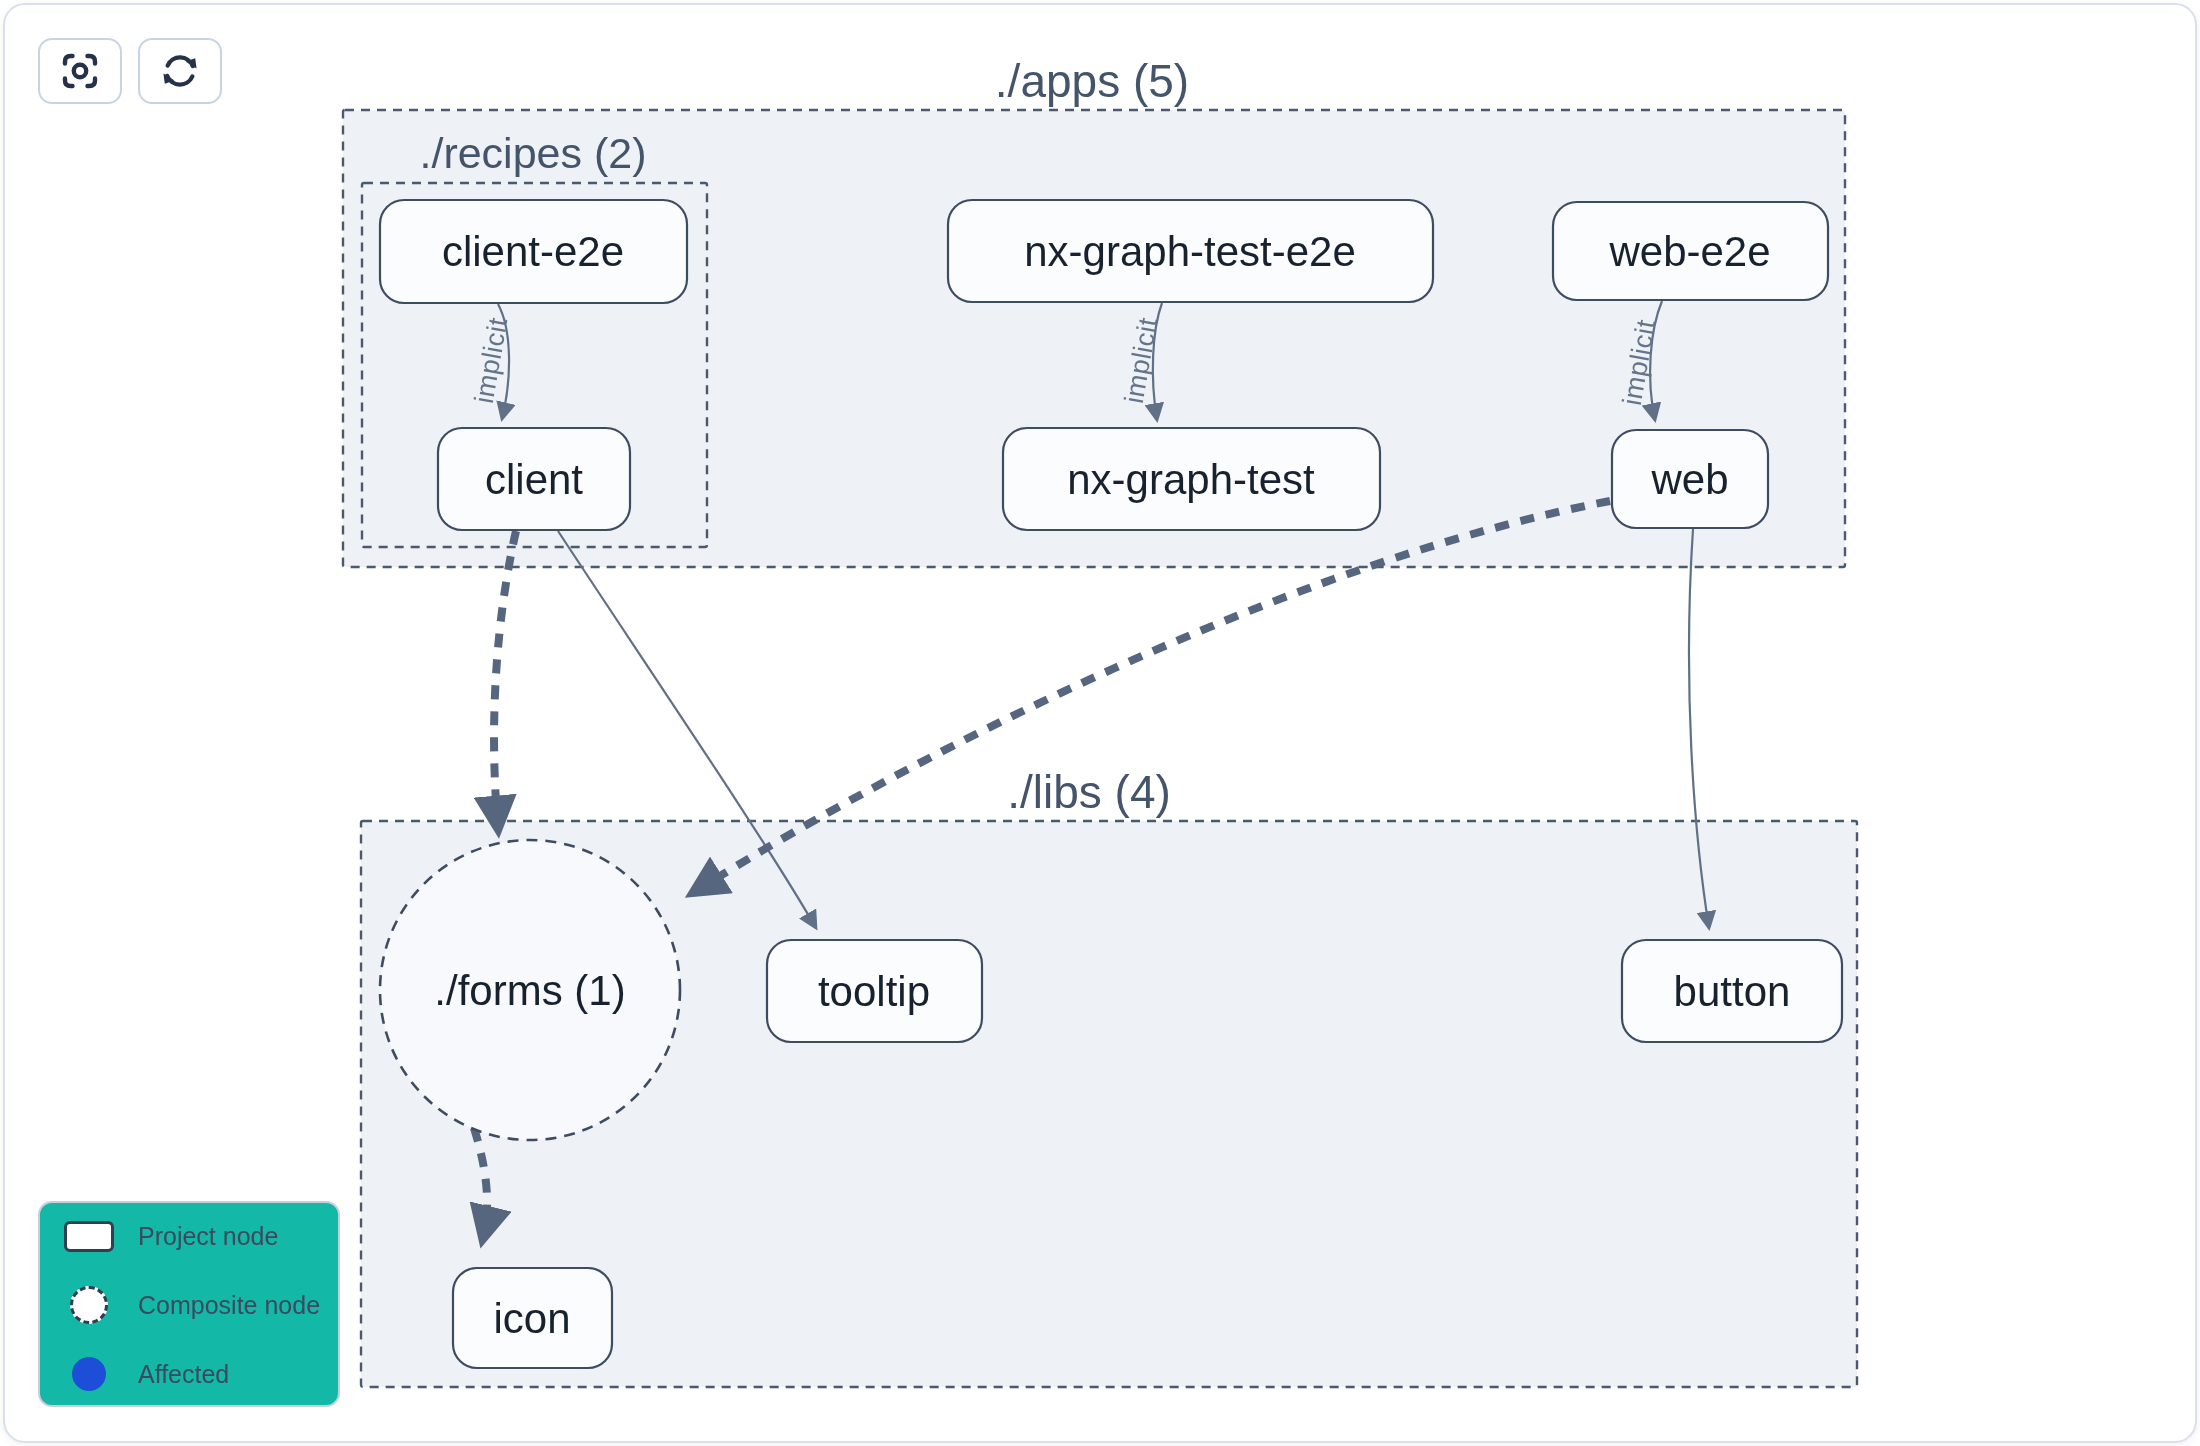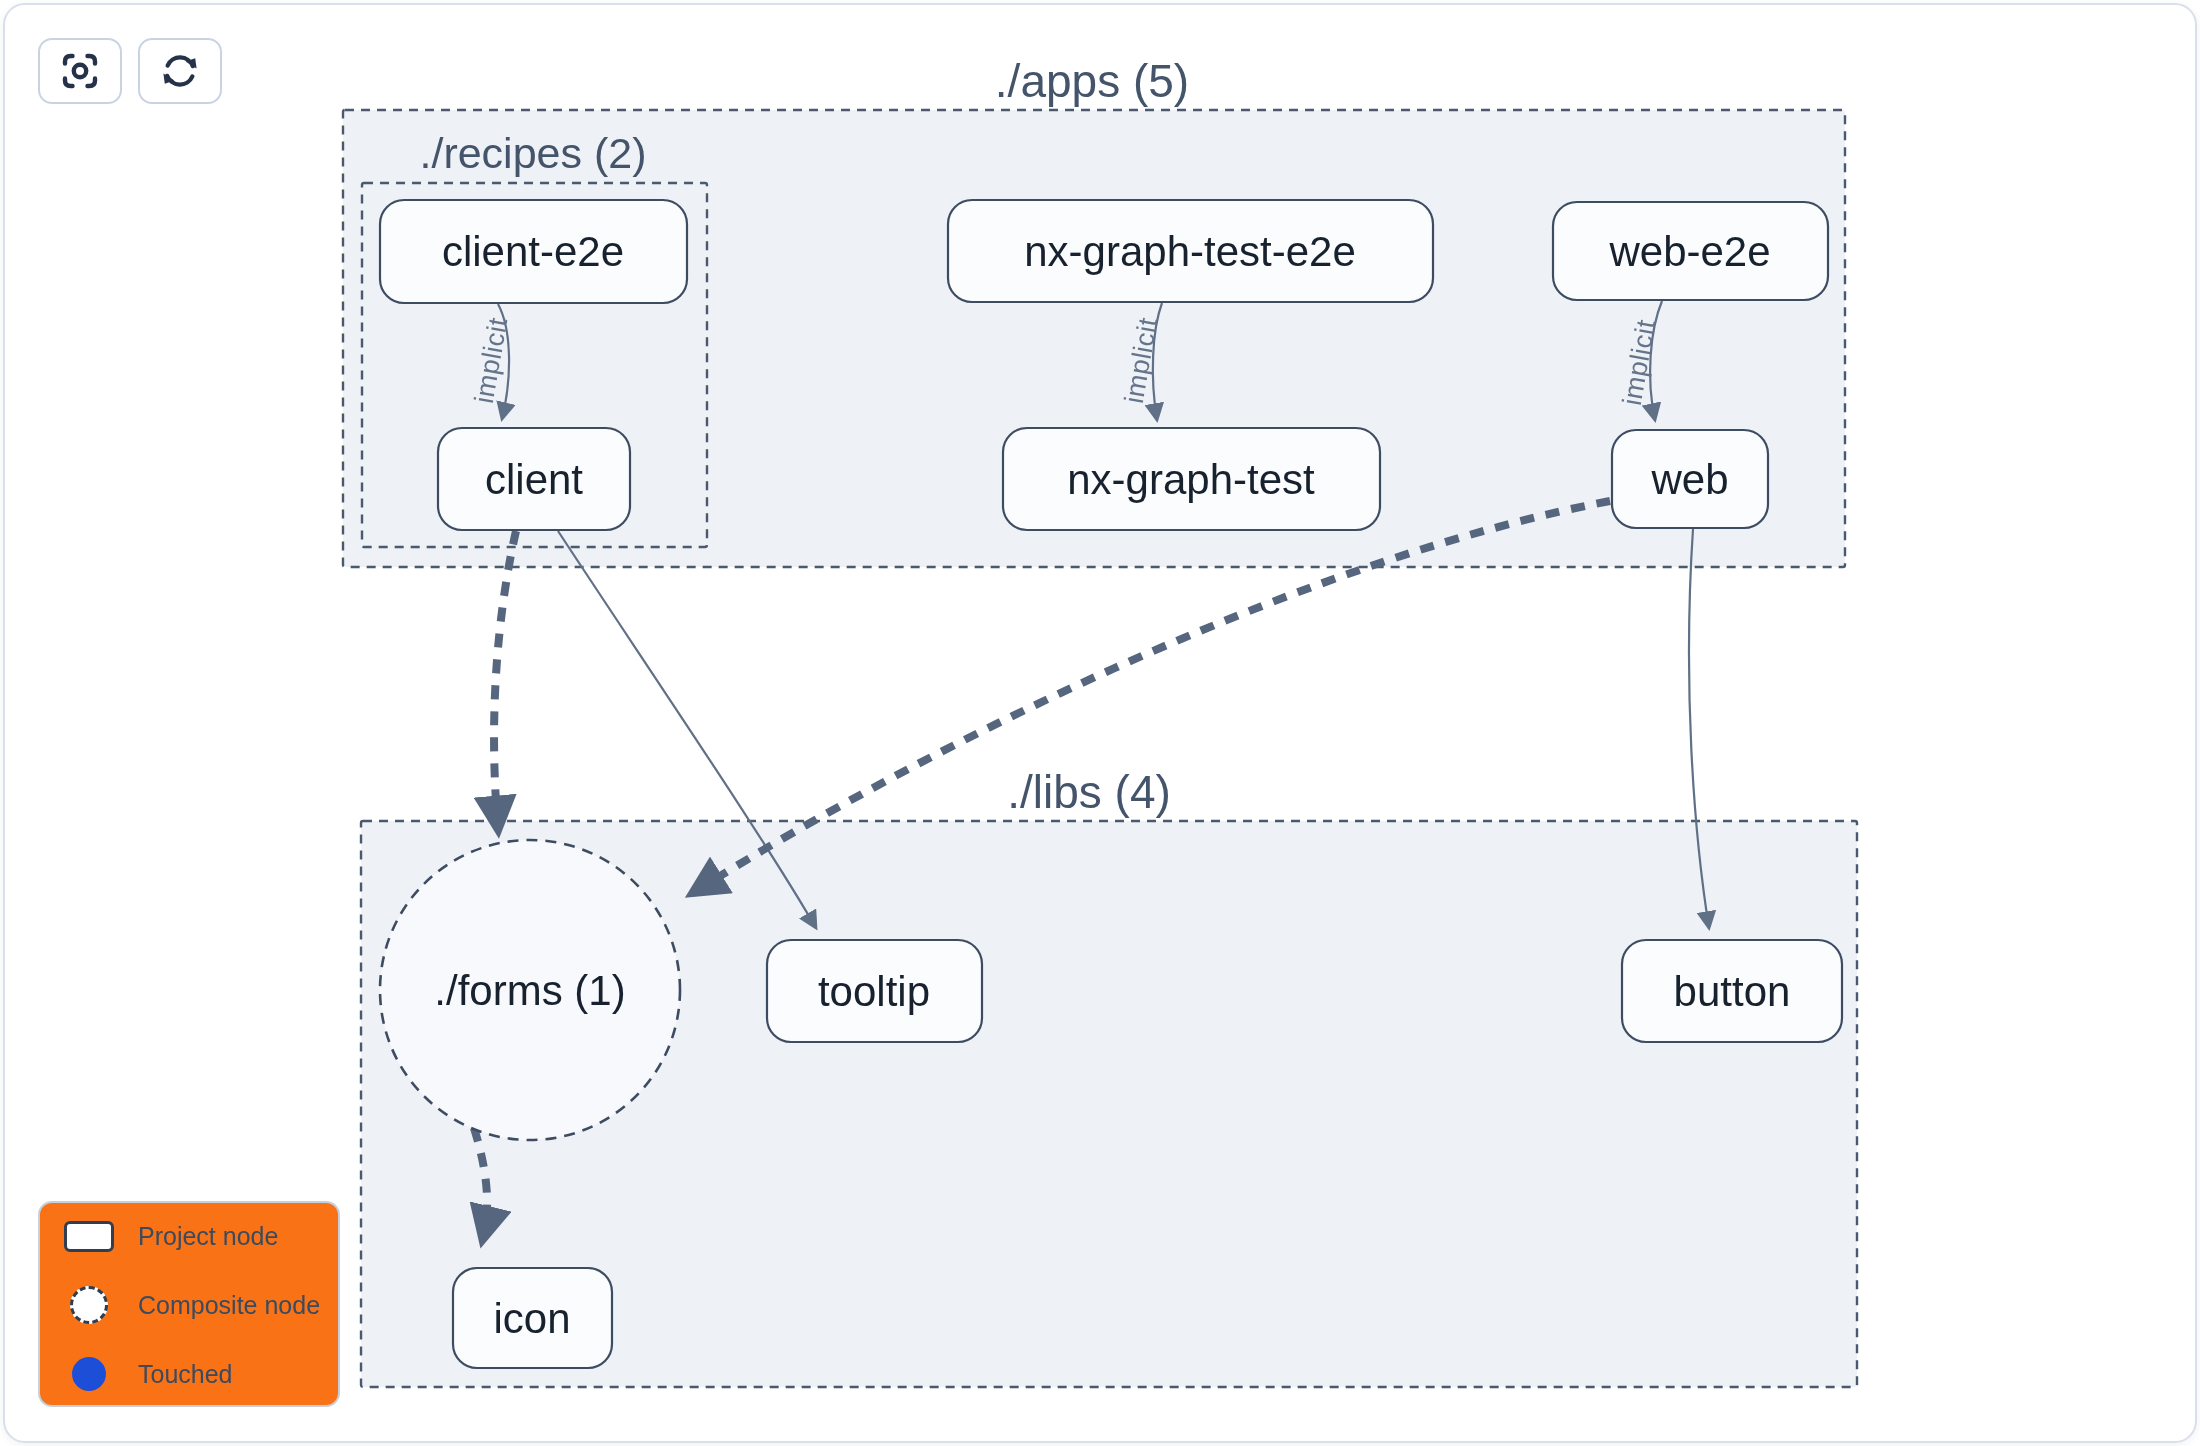--- a/index.html
+++ b/index.html
@@ -7,21 +7,21 @@
        font-family:"Liberation Sans", sans-serif;}
   .card-frame{position:absolute;left:3px;top:3px;width:2190px;height:1436px;
       border:2px solid #d9e0eb;border-radius:22px;background:#ffffff;
       box-shadow:0 2px 8px rgba(15,23,42,.06);}
   svg.graph{position:absolute;left:0;top:0;}
   .toolbar{position:absolute;left:38px;top:38px;display:flex;gap:16px;}
   .tool-btn{width:84px;height:66px;background:#fff;border:2px solid #c9d4e3;
       border-radius:14px;display:flex;align-items:center;justify-content:center;
       cursor:pointer;padding:0;}
   .legend{position:absolute;left:38px;top:1201px;width:302px;height:206px;
-      background:#f97316;border:2px solid #c6d0dd;border-radius:14px;
+      background:#14b8a6;border:2px solid #c6d0dd;border-radius:14px;
       box-sizing:border-box;padding:10px 0 8px 0;display:flex;flex-direction:column;justify-content:space-between;}
   .legend-row{display:flex;align-items:center;height:46px;}
   .legend-swatch-cell{width:98px;display:flex;align-items:center;justify-content:center;flex:0 0 98px;}
   .legend-label{font-size:25px;color:#3b4a5e;}
   .sw-project{width:44px;height:25px;border:3px solid #2f3e52;border-radius:6px;background:#fff;}
   .sw-composite{width:32px;height:32px;border:3px dashed #2f3e52;border-radius:50%;background:#fff;}
   .sw-affected{width:31px;height:31px;border:2px dotted #c9d2dd;border-radius:50%;background:#edf1f5;}
   .sw-touched{width:34px;height:34px;border-radius:50%;}
   text{font-family:"Liberation Sans", sans-serif;}
   .group-title{font-size:46px;fill:#44546a;}
@@ -147,15 +147,15 @@
   <div class="legend-row">
     <span class="legend-swatch-cell">
         <span class="sw-composite"></span>
       </span>
     <span class="legend-label">Composite node</span>
   </div>
   <div class="legend-row">
     <span class="legend-swatch-cell">
         <span class="sw-touched" id="touched-swatch" style="background: rgb(29, 78, 216);"></span>
       </span>
-    <span class="legend-label">Touched</span>
+    <span class="legend-label">Affected</span>
   </div>
 </div>
 
 </body></html>

